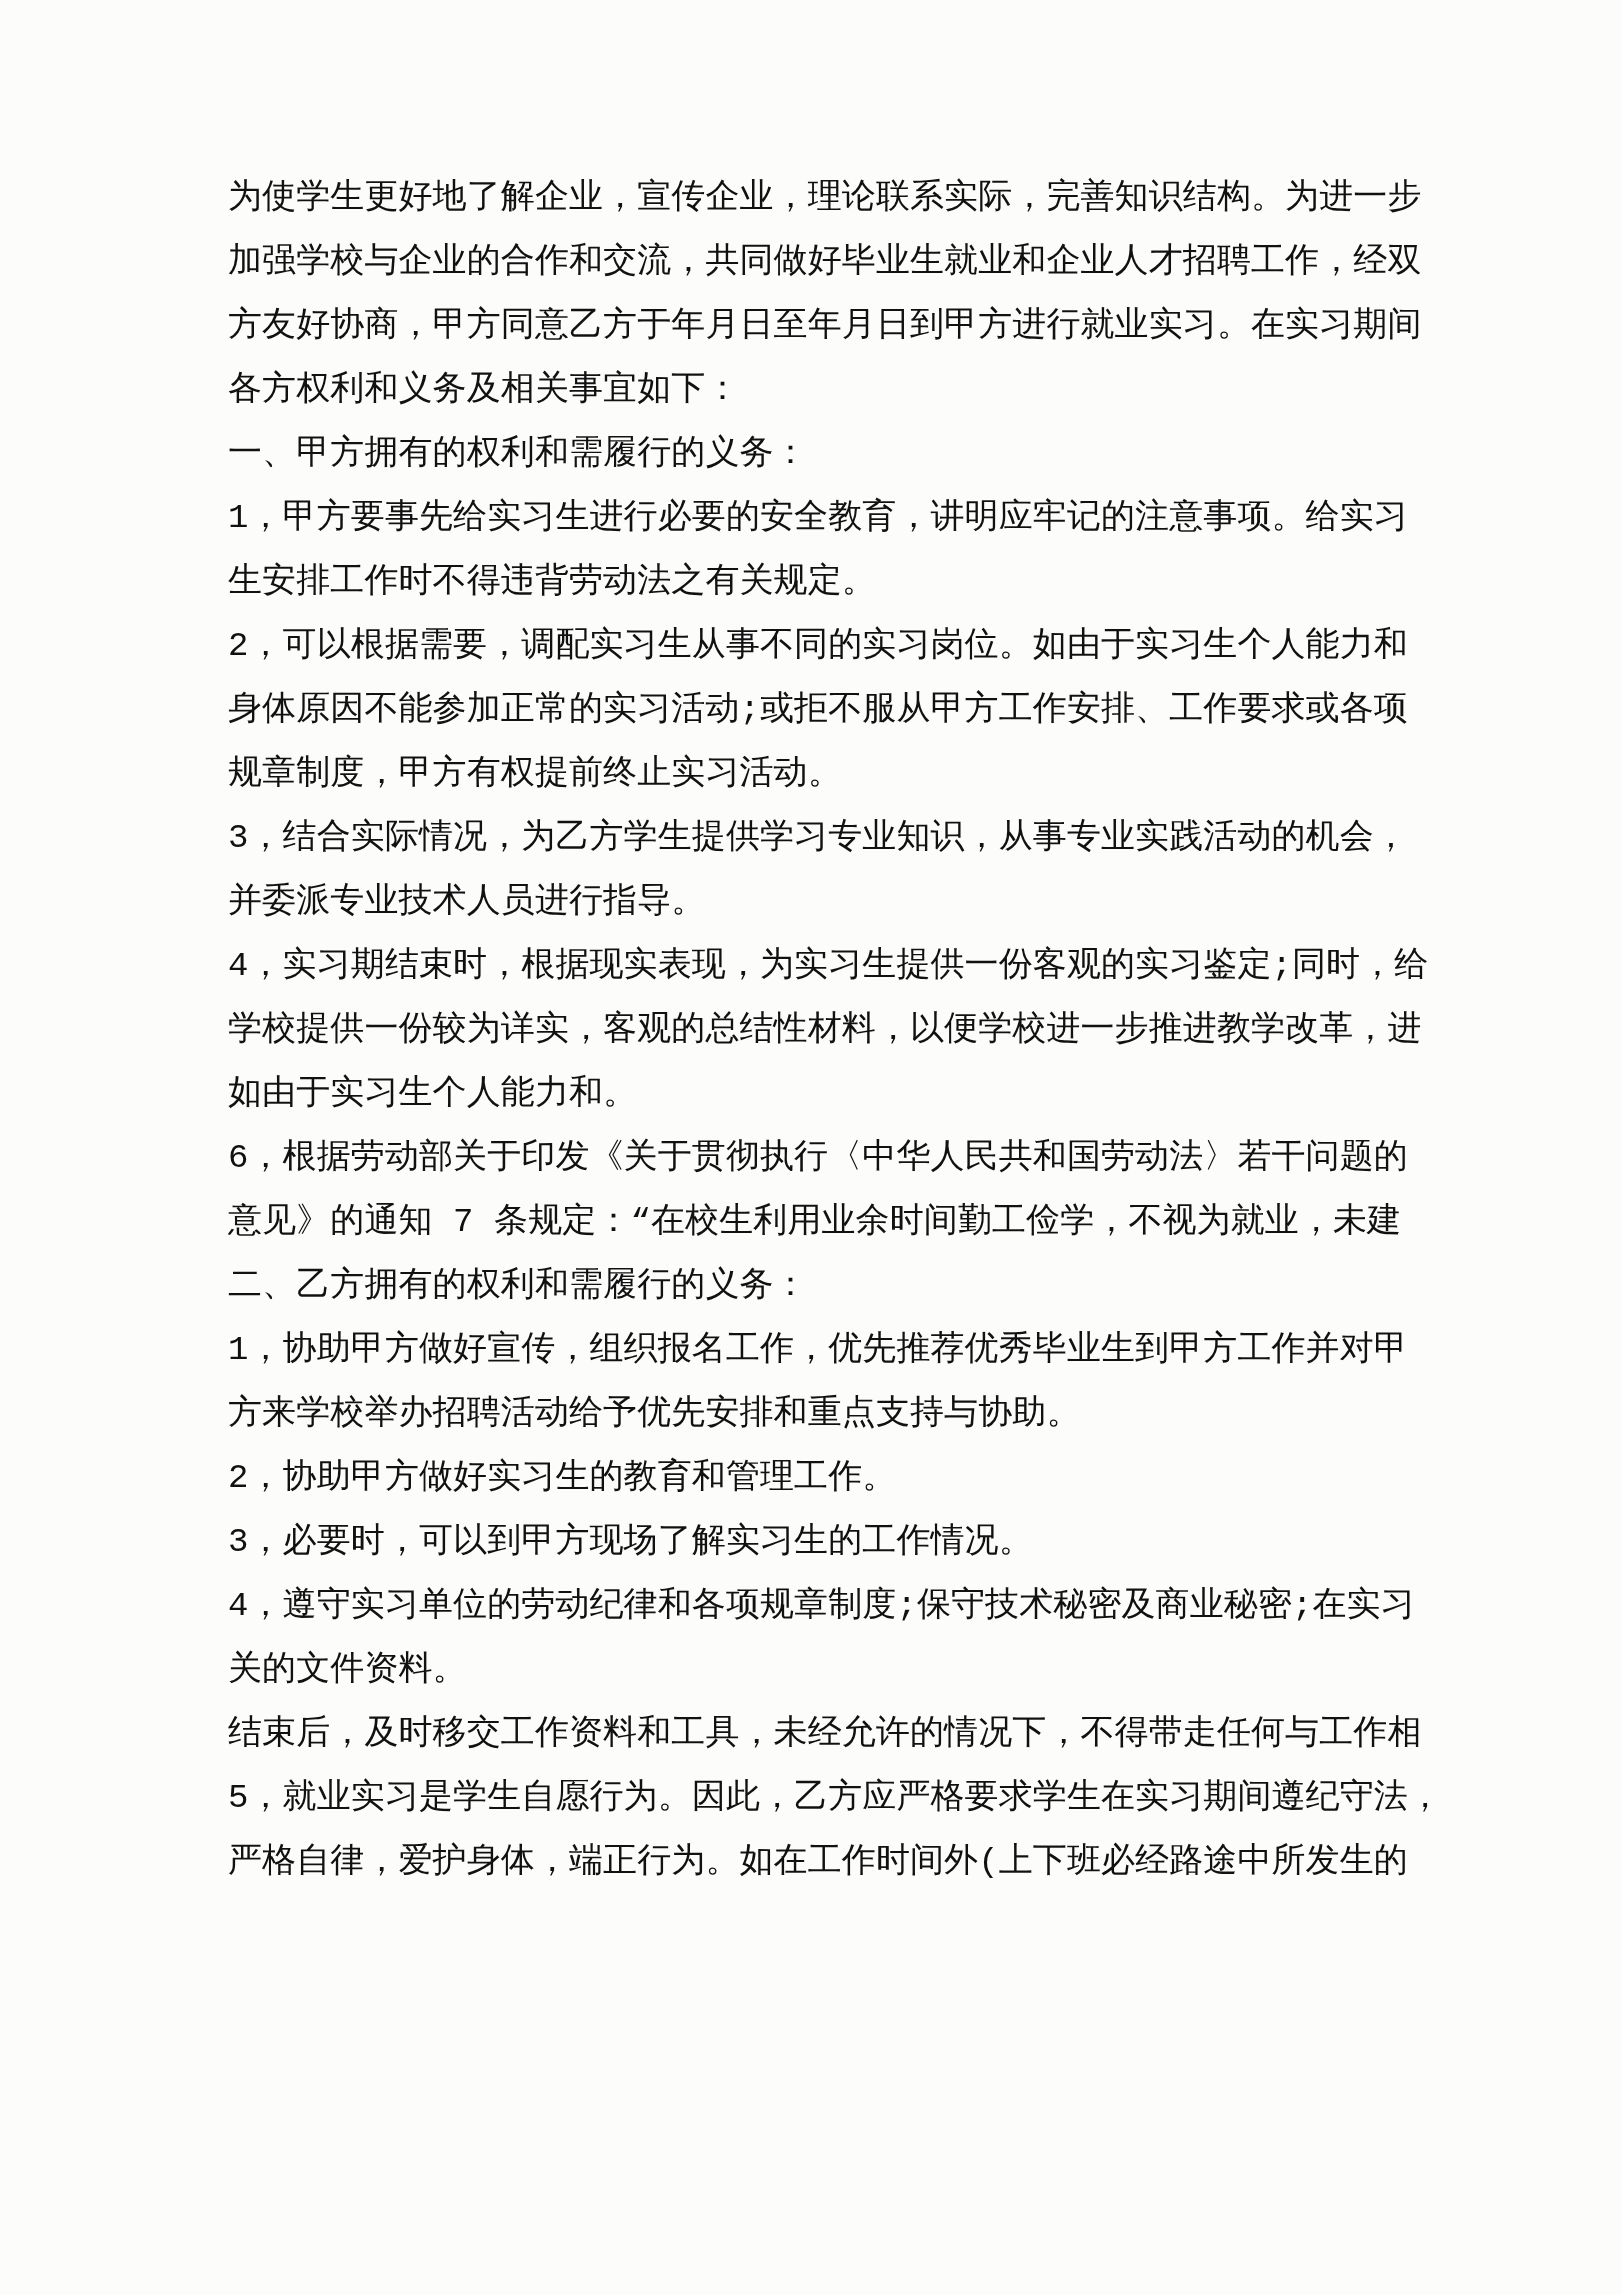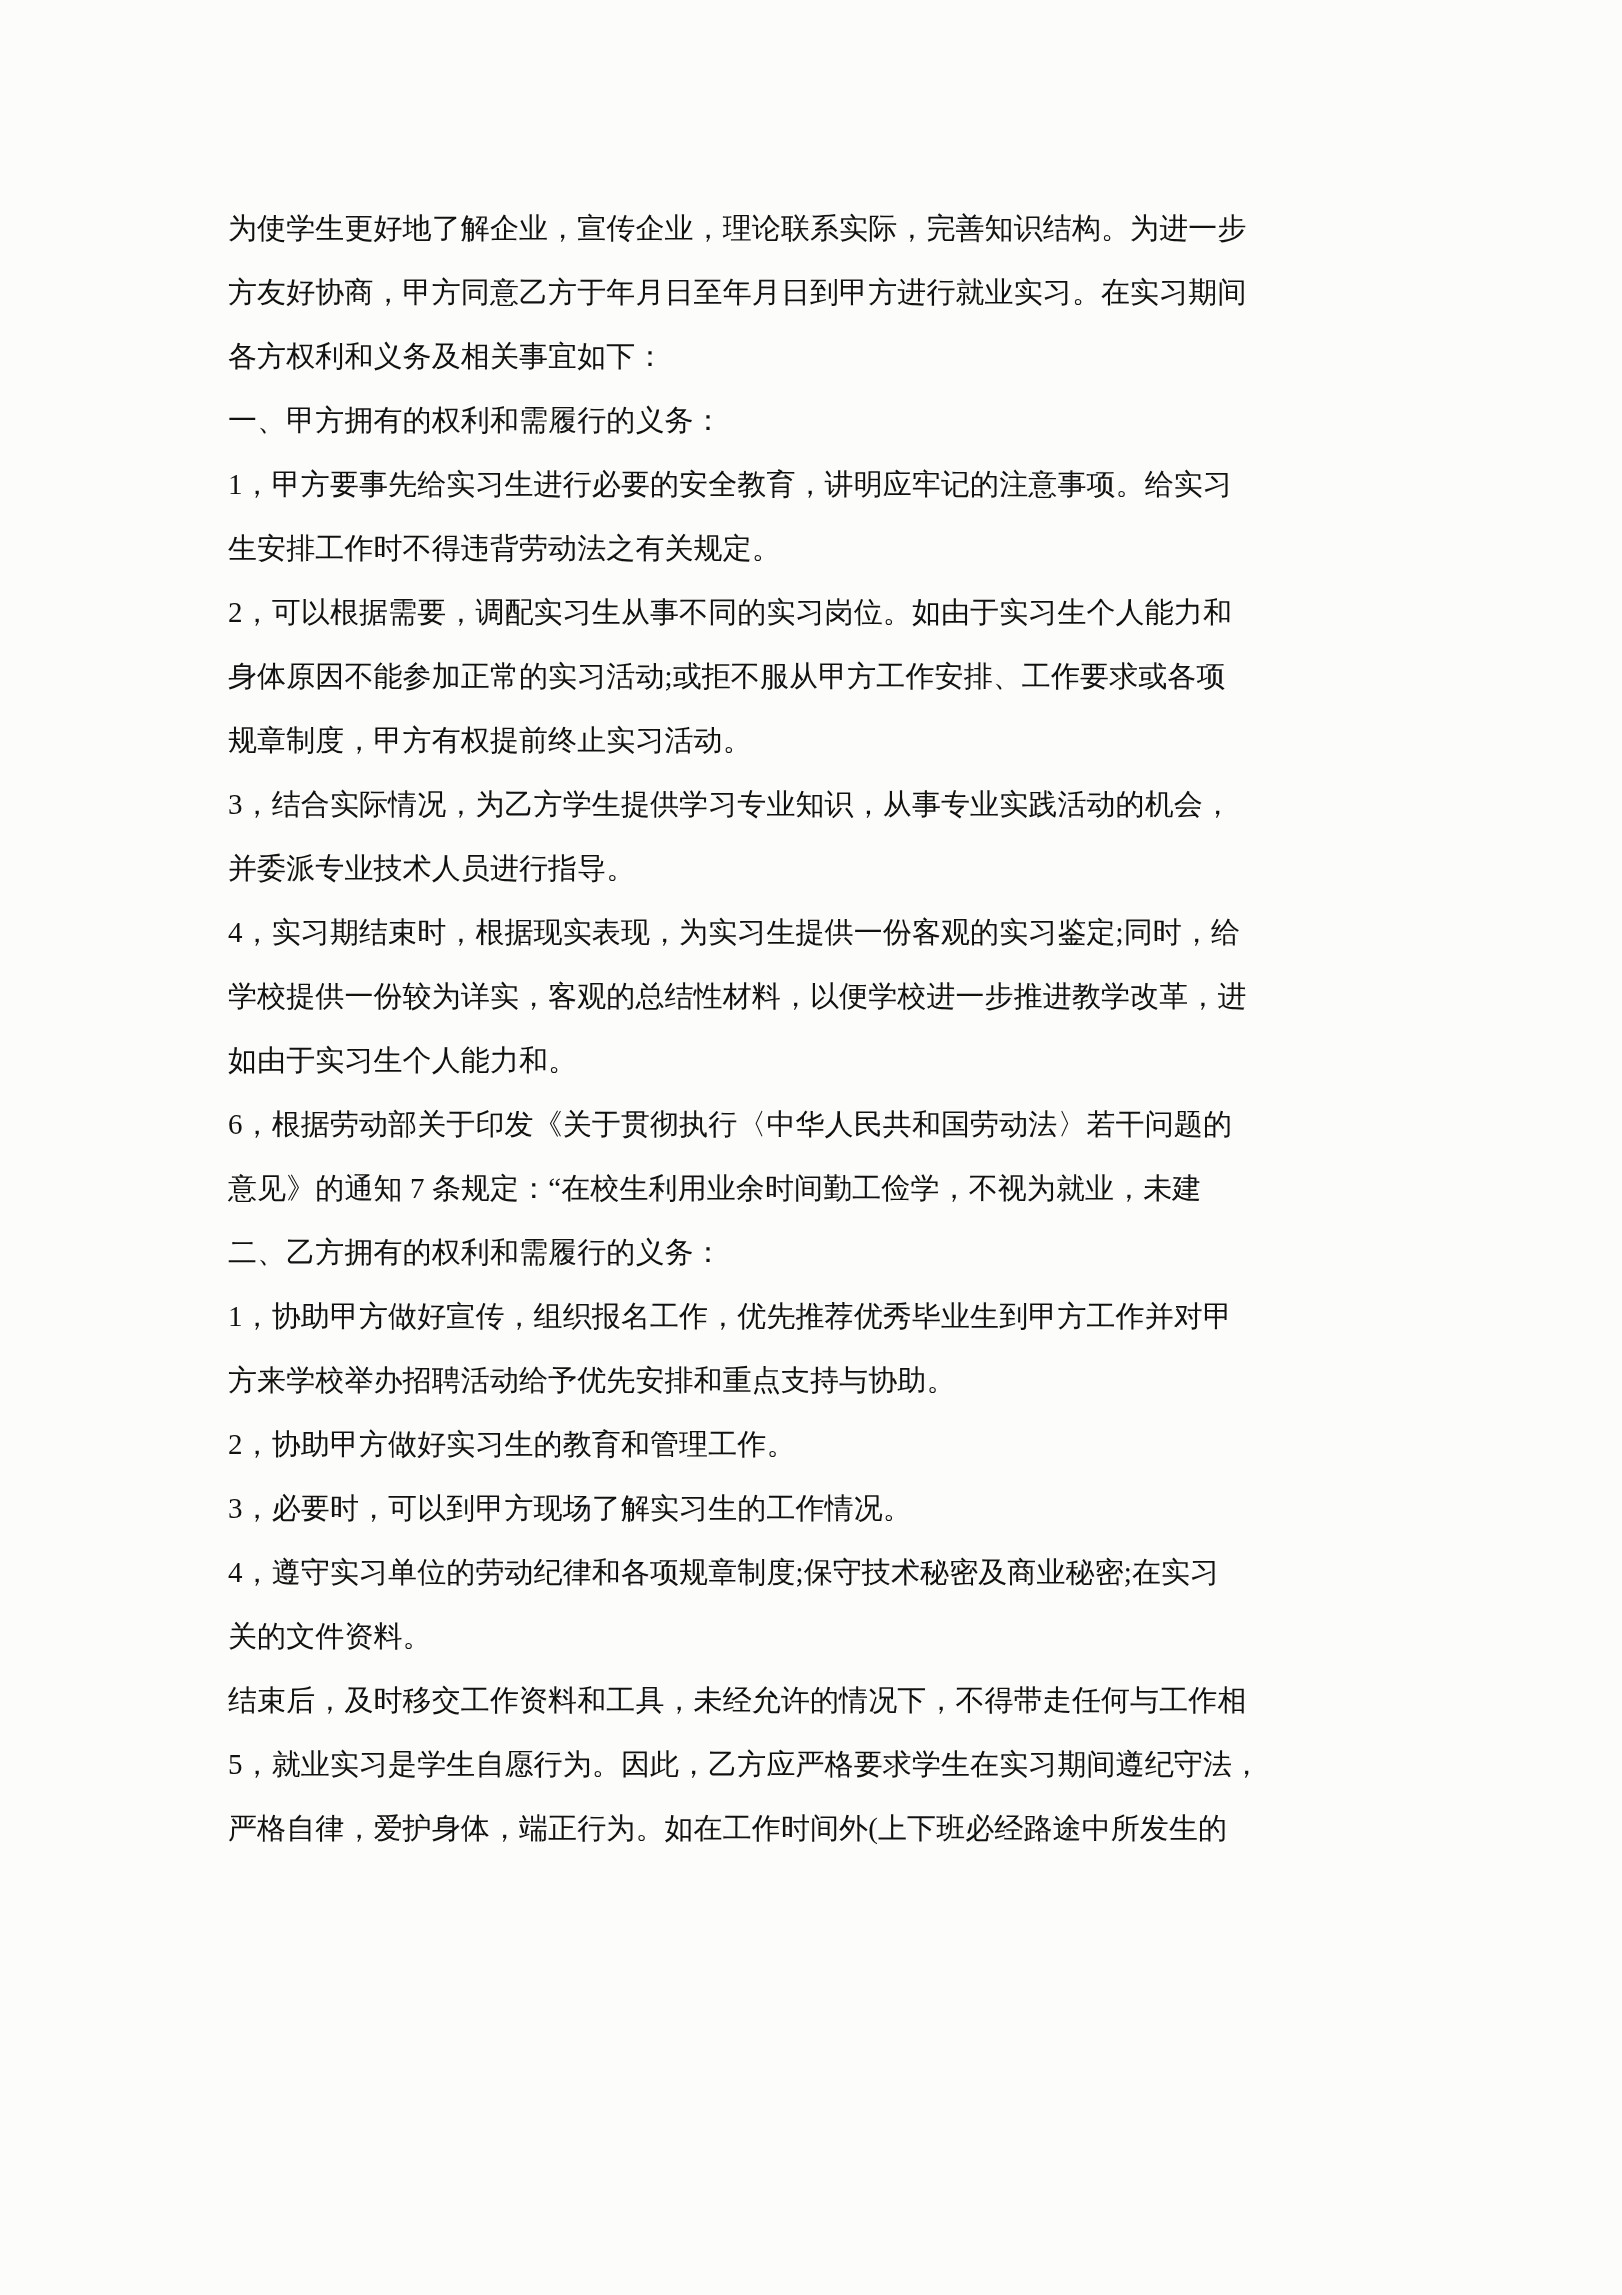--- a/index.html
+++ b/index.html
@@ -14,40 +14,41 @@
     overflow: hidden;
   }
   .doc-page {
     position: absolute;
     inset: 0;
     background: #fcfcfb;
   }
   .doc-body {
     position: absolute;
     left: 228px;
-    top: 196px;
+    top: 166px;
     width: 1175px;
-    font-family: Liberation Serif, serif;
-    font-size: 29px;
+    font-family: Liberation Mono, monospace;
+    font-size: 34px;
     line-height: 64px;
     color: #111111;
     letter-spacing: 0.1px;
     white-space: nowrap;
   }
   .doc-line {
     height: 64px;
     text-align: left;
   }
 </style>
 </head>
 <body>
 
 <main class="doc-page">
   <div class="doc-body">
     <div class="doc-line">为使学生更好地了解企业，宣传企业，理论联系实际，完善知识结构。为进一步</div>
+    <div class="doc-line">加强学校与企业的合作和交流，共同做好毕业生就业和企业人才招聘工作，经双</div>
     <div class="doc-line">方友好协商，甲方同意乙方于年月日至年月日到甲方进行就业实习。在实习期间</div>
     <div class="doc-line">各方权利和义务及相关事宜如下：</div>
     <div class="doc-line">一、甲方拥有的权利和需履行的义务：</div>
     <div class="doc-line">1，甲方要事先给实习生进行必要的安全教育，讲明应牢记的注意事项。给实习</div>
     <div class="doc-line">生安排工作时不得违背劳动法之有关规定。</div>
     <div class="doc-line">2，可以根据需要，调配实习生从事不同的实习岗位。如由于实习生个人能力和</div>
     <div class="doc-line">身体原因不能参加正常的实习活动;或拒不服从甲方工作安排、工作要求或各项</div>
     <div class="doc-line">规章制度，甲方有权提前终止实习活动。</div>
     <div class="doc-line">3，结合实际情况，为乙方学生提供学习专业知识，从事专业实践活动的机会，</div>
     <div class="doc-line">并委派专业技术人员进行指导。</div>

